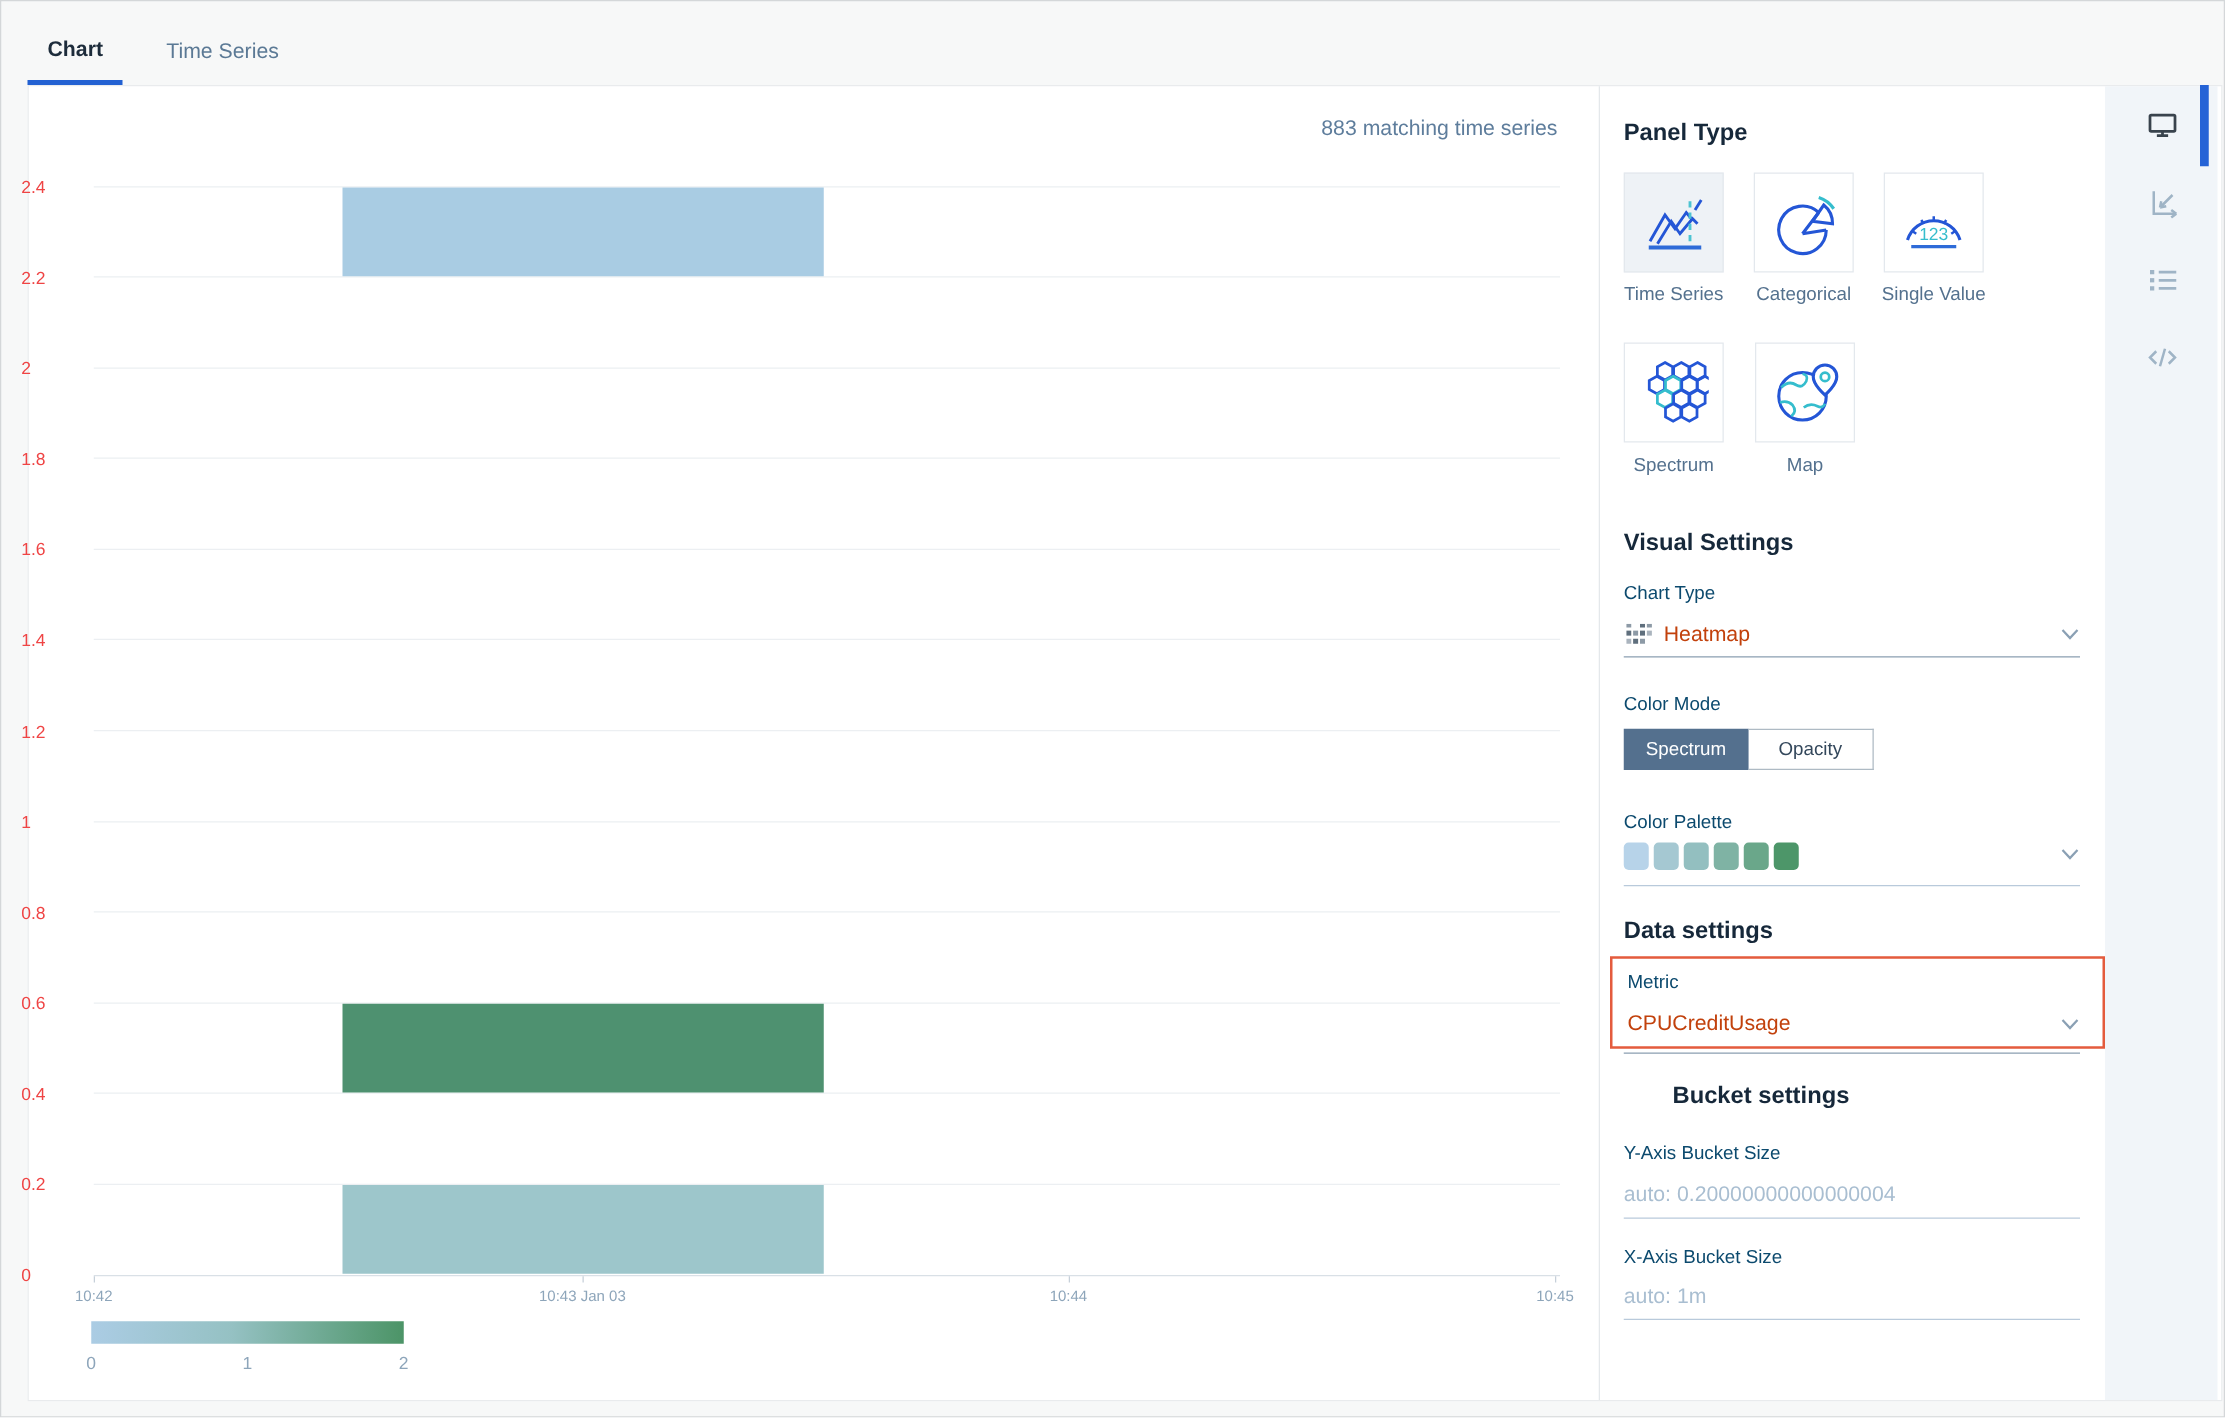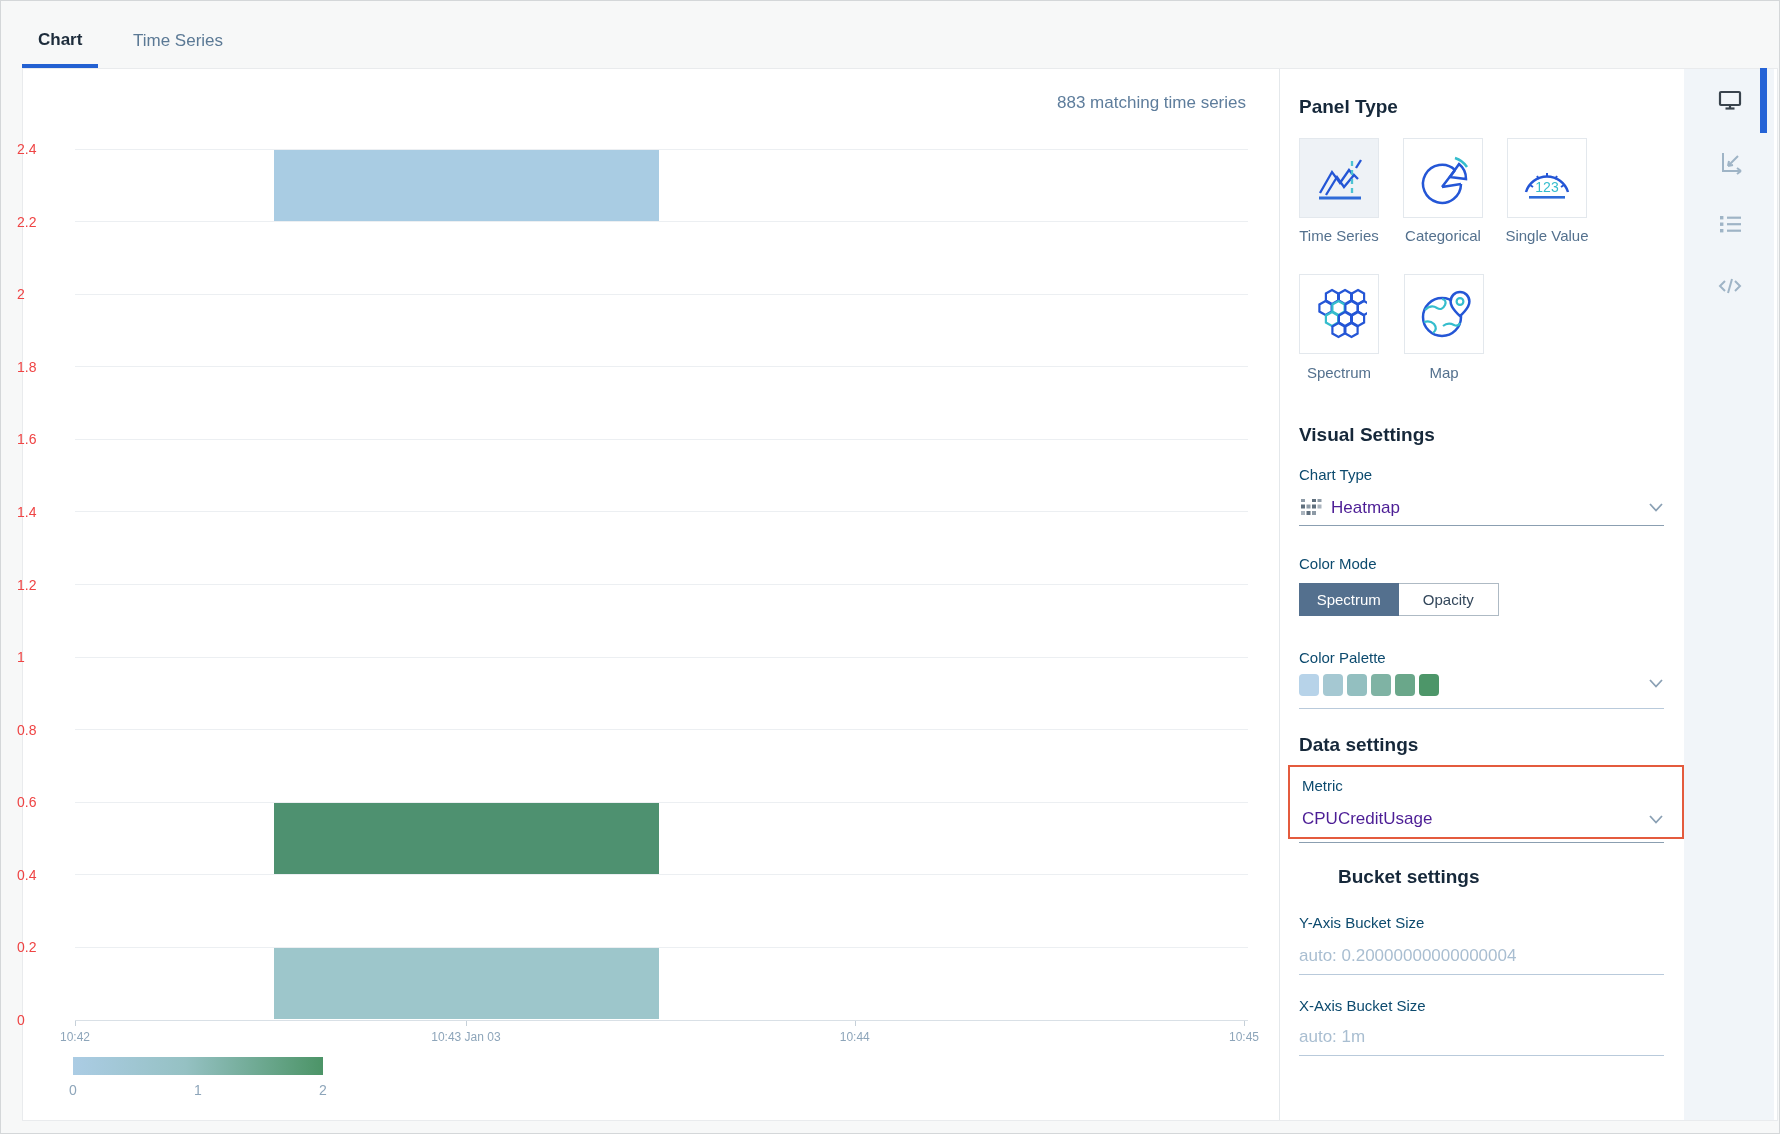--- a/index.html
+++ b/index.html
@@ -22,21 +22,21 @@
   .grid-line { position:absolute; height:1px; background:#eceff2; }
   .grid-line.zero { background:#d9e0e6; }
   .y-label { position:absolute; font-size:14px; color:#ef4444; text-align:left; }
   .x-label { position:absolute; font-size:12px; color:#8da5ba; text-align:center; }
   .x-tick { position:absolute; width:1px; height:5px; background:#c6d0d9; }
   .heat-cell { position:absolute; }
   .cbar-label { position:absolute; font-size:14px; color:#8da5ba; text-align:center; }
   
   .h-section { font-size:19px; font-weight:700; color:#16283a; }
   .f-label { font-size:15px; color:#0c4a6e; }
-  .f-value { font-size:17px; color:#4c1d95; }
+  .f-value { font-size:17px; color:#c2410c; }
   .f-underline { position:absolute; height:1px; background:#b9cadb; }
   .f-underline.strong { background:#8b9fb1; }
   .tile { position:absolute; width:80px; height:80px; background:#fff; border:1px solid #e3e8ed; display:flex; align-items:center; justify-content:center; cursor:pointer; }
   .tile.selected { background:#eef2f6; }
   .tile-label { position:absolute; font-size:15px; color:#54718e; text-align:center; }
   .toggle { position:absolute; display:flex; height:33px; width:200px; cursor:pointer; }
   .toggle .seg { flex:1; display:flex; align-items:center; justify-content:center; font-size:15px; }
   .toggle .seg.on { background:#54708e; color:#fff; }
   .toggle .seg.off { background:#fff; color:#33475b; border:1px solid #aebac4; border-left:none; }
   .swatch { display:inline-block; width:20px; height:22px; border-radius:4px; margin-right:4px; }

